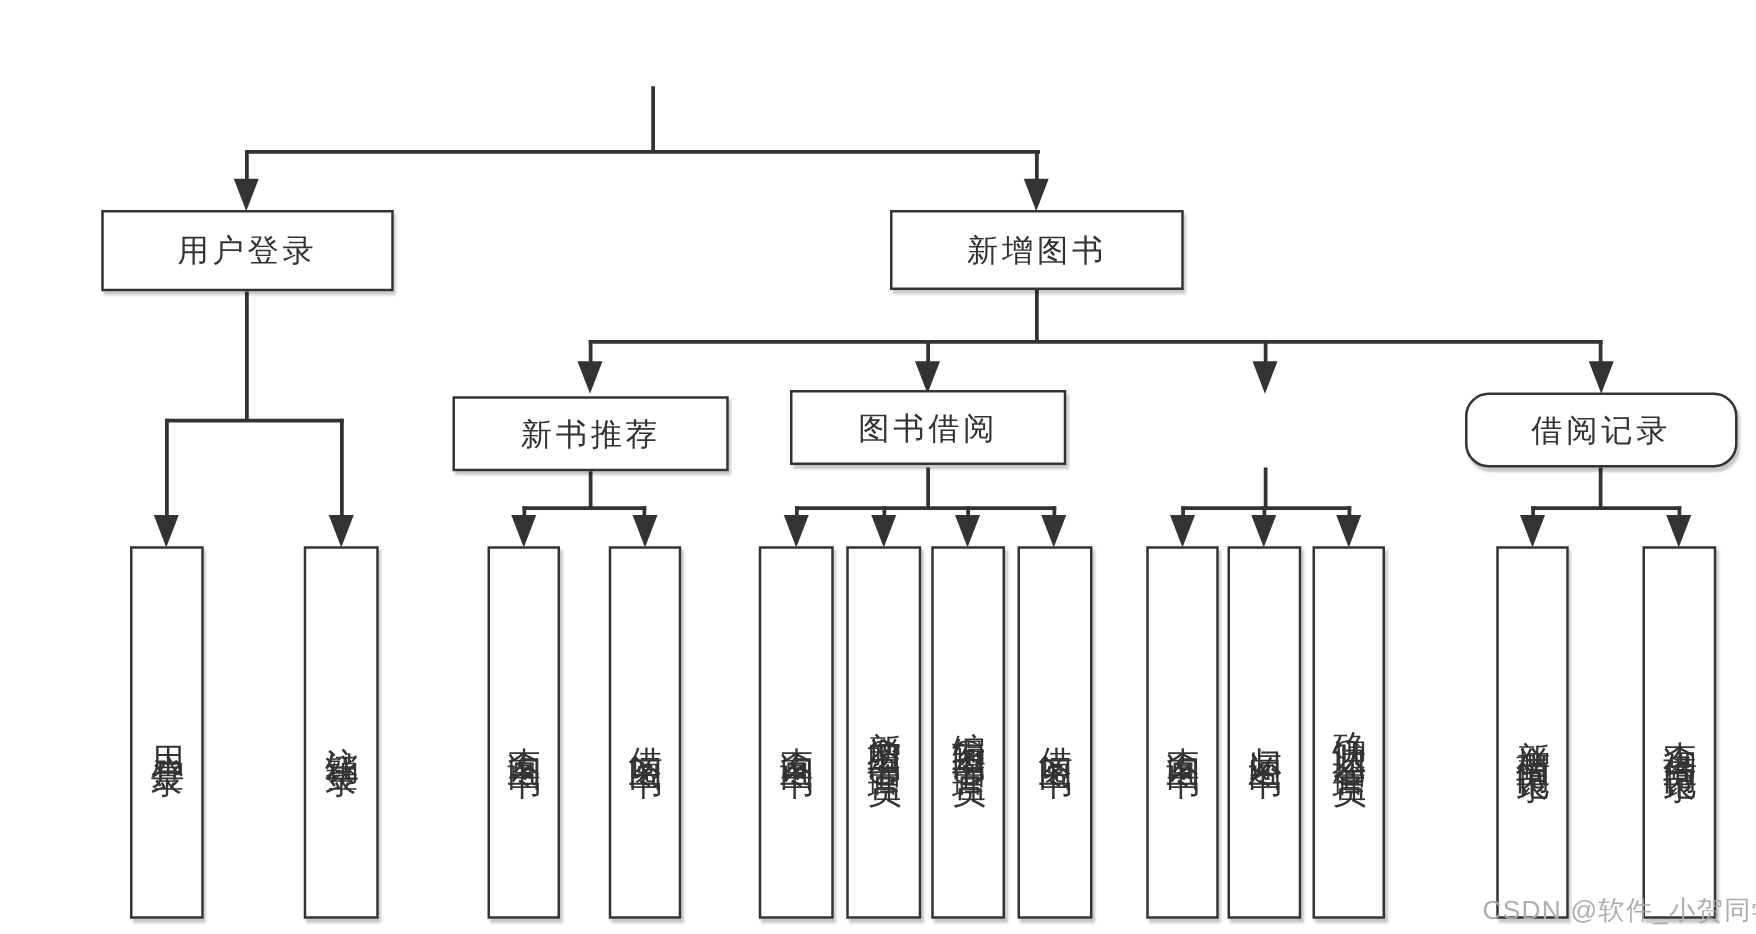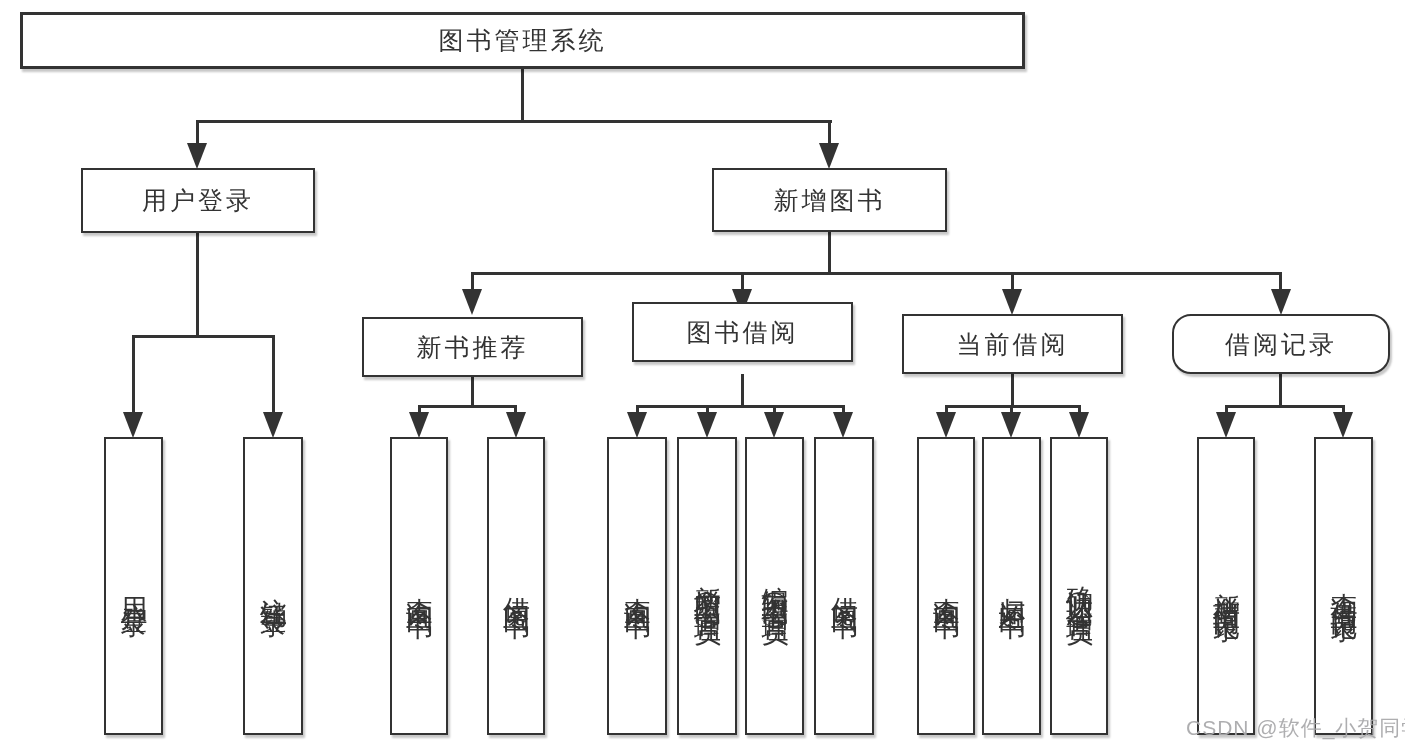--- a/index.html
+++ b/index.html
@@ -29,39 +29,33 @@
   .watermark{
     position:absolute;left:1186px;top:714px;z-index:5;
     font-size:21px;letter-spacing:1px;color:rgba(170,170,172,0.95);white-space:nowrap;
   }
 </style>
 </head>
 <body>
 
 <div class="stage">
 
-  <div class="node root" style="left:20px;top:12px;width:1005px;height:57px;">
-    <span class="hlabel">图书管理系统</span>
-  </div>
 
   <div class="node" style="left:81px;top:168px;width:234px;height:65px;">
     <span class="hlabel">用户登录</span>
   </div>
   <div class="node" style="left:712px;top:168px;width:235px;height:64px;">
     <span class="hlabel">新增图书</span>
   </div>
 
   <div class="node" style="left:362px;top:317px;width:221px;height:60px;">
     <span class="hlabel">新书推荐</span>
   </div>
-  <div class="node" style="left:632px;top:302px;width:221px;height:60px;">
+  <div class="node" style="left:632px;top:312px;width:221px;height:60px;">
     <span class="hlabel">图书借阅</span>
-  </div>
-  <div class="node" style="left:902px;top:314px;width:221px;height:60px;">
-    <span class="hlabel">当前借阅</span>
   </div>
   <div class="node" style="left:1172px;top:314px;width:218px;height:60px;border-radius:19px;">
     <span class="hlabel">借阅记录</span>
   </div>
 
   <div class="node leaf" style="left:104px;top:437px;width:59px;height:298px;">
     <span>用户登录</span>
   </div>
   <div class="node leaf" style="left:243px;top:437px;width:60px;height:298px;">
     <span>注销登录</span>

